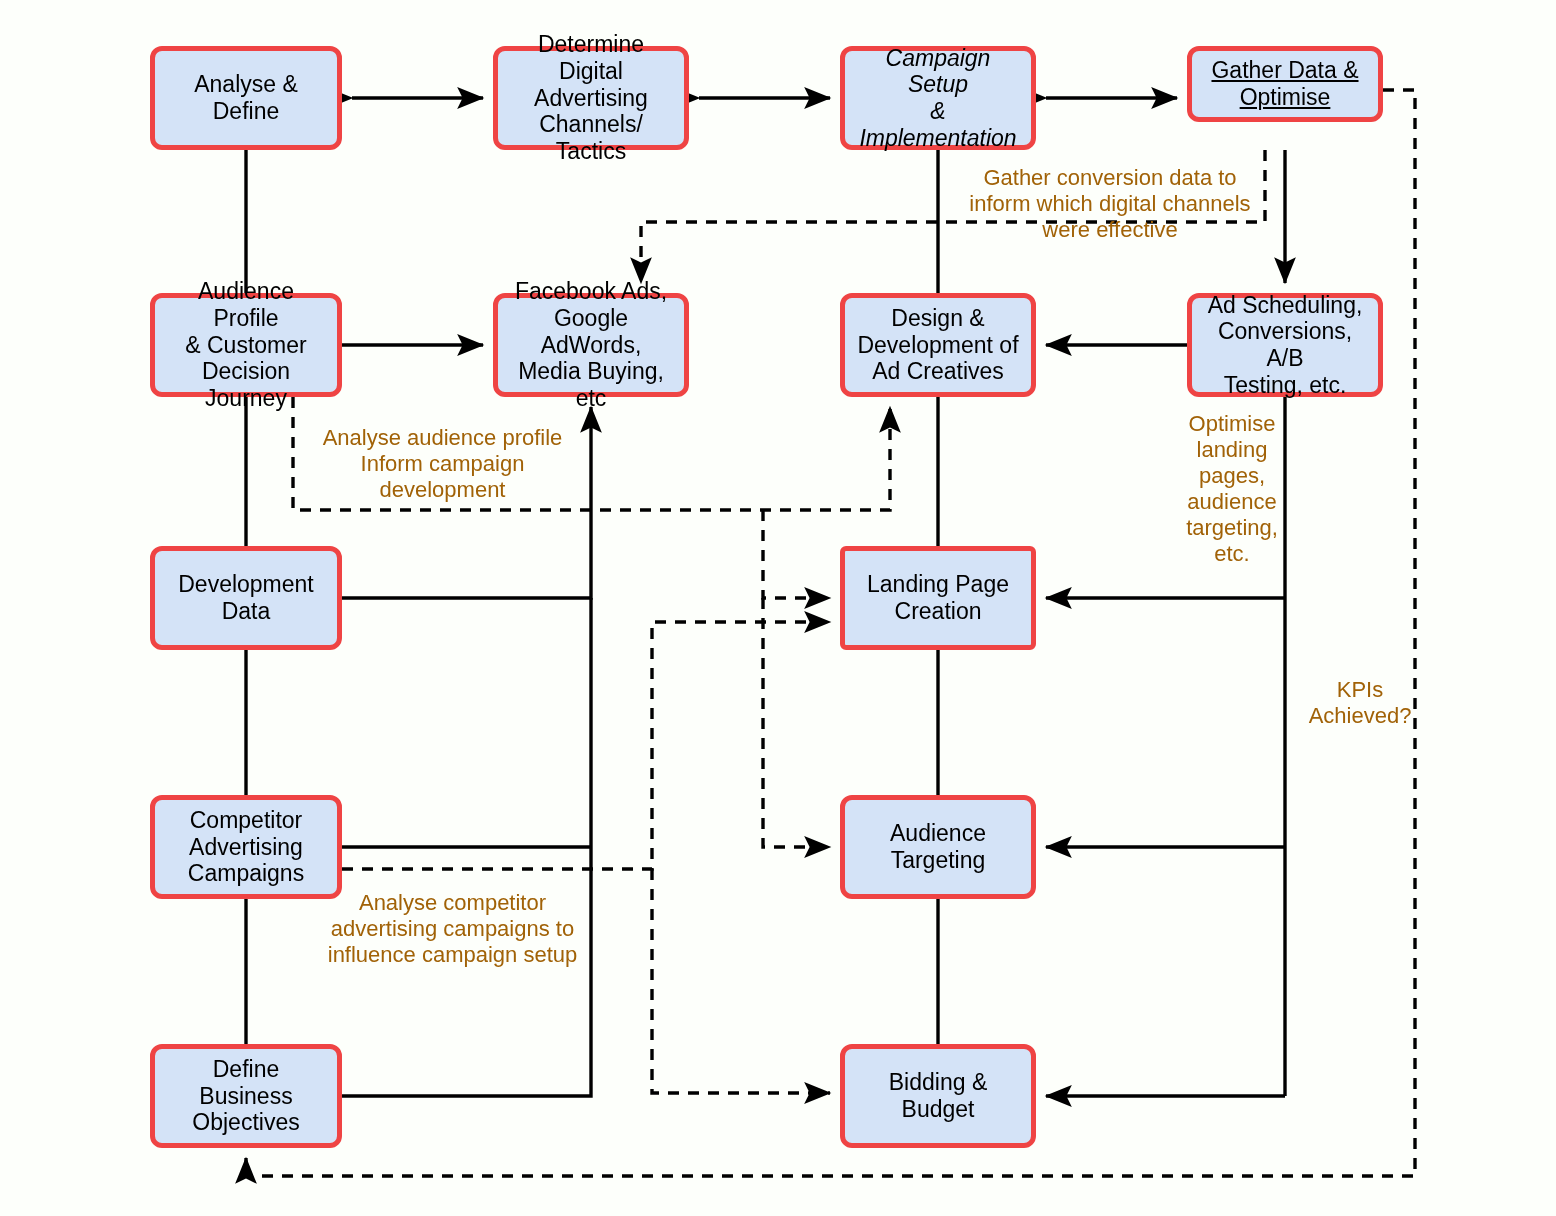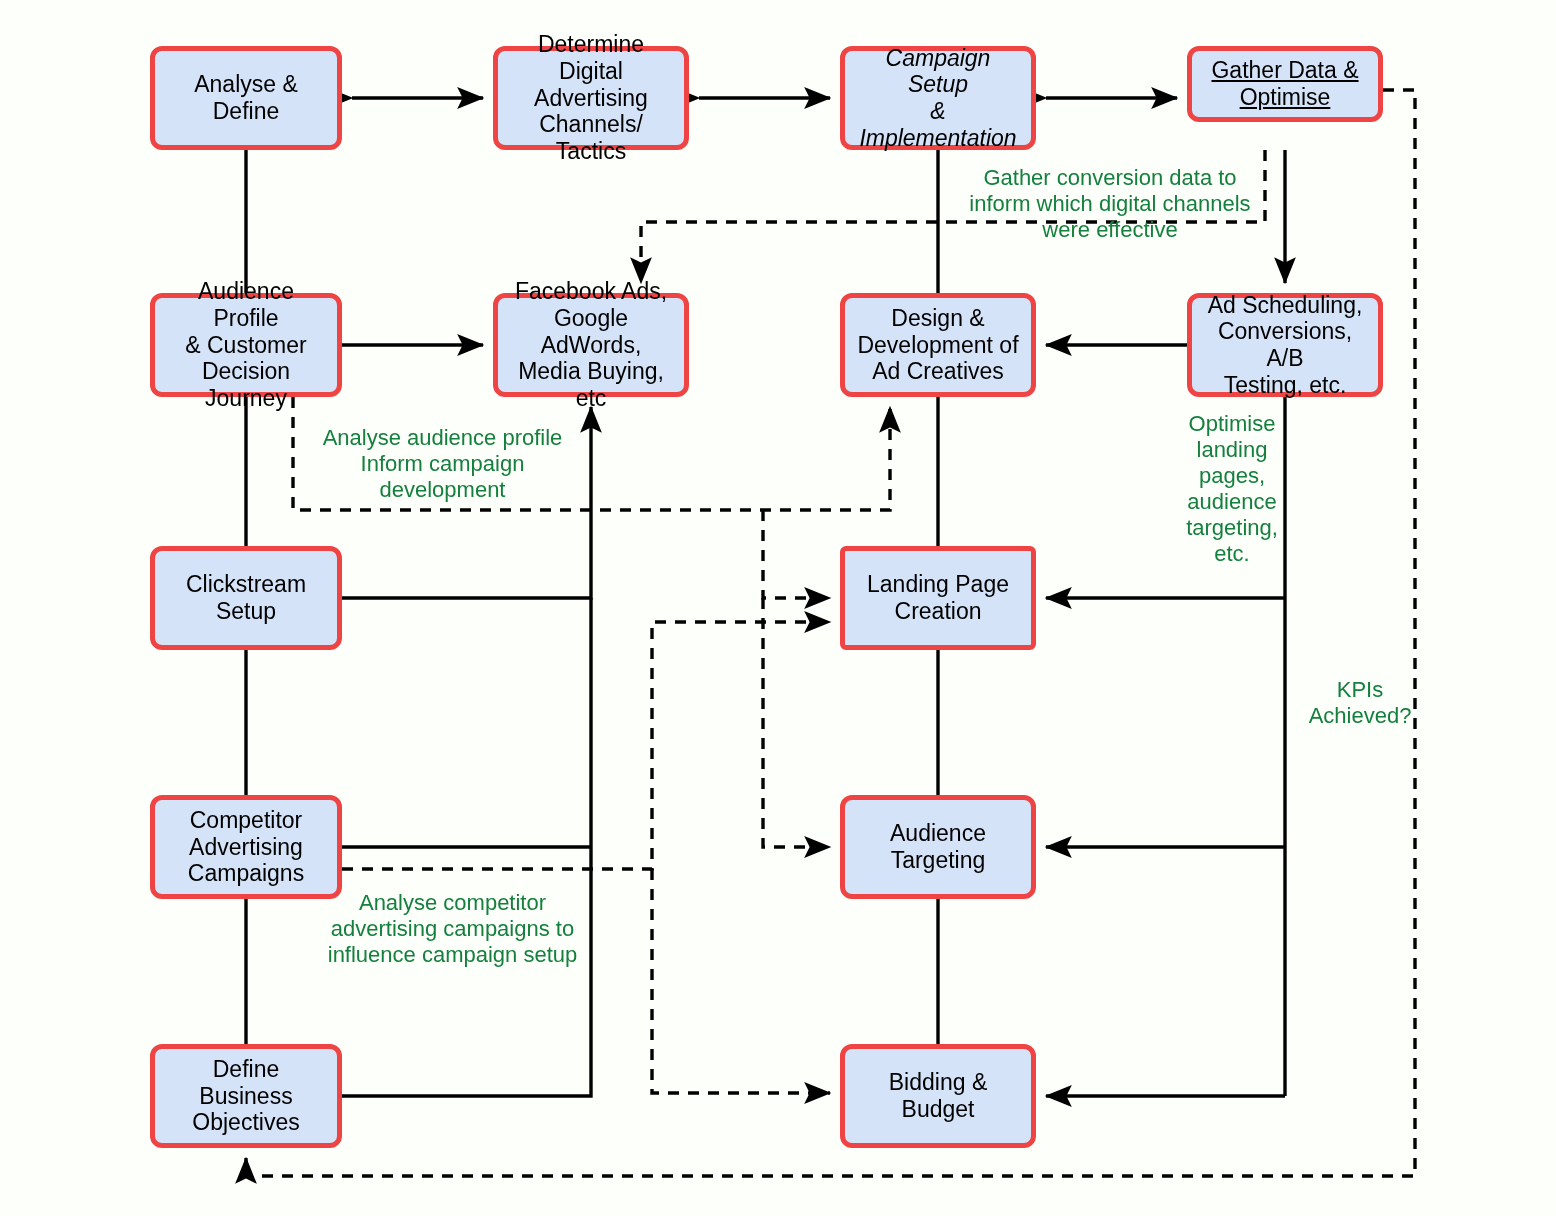--- a/index.html
+++ b/index.html
@@ -3,21 +3,21 @@
 <meta charset="utf-8">
 <style>
   html,body{margin:0;padding:0;background:#ffffff;}
   #stage{position:relative;width:1556px;height:1216px;background:#fdfffb;
          font-family:"Liberation Sans","DejaVu Sans",sans-serif;overflow:hidden;}
   svg#wires{position:absolute;left:0;top:0;width:1556px;height:1216px;}
   .node{position:absolute;box-sizing:border-box;background:#d4e3f7;
         border:5px solid #ef4444;border-radius:12px;
         display:flex;align-items:center;justify-content:center;text-align:center;
         color:#000;font-size:23px;line-height:1.16;padding:4px 8px;}
-  .ann{position:absolute;color:#15803d;font-size:22px;line-height:1.18;
+  .ann{position:absolute;color:#a16207;font-size:22px;line-height:1.18;
        text-align:center;white-space:pre;}
 </style>
 </head>
 <body>
 
 <div id="stage">
 
   <svg id="wires" viewBox="0 0 1556 1216" xmlns="http://www.w3.org/2000/svg">
     <defs>
       <marker id="ah" markerWidth="9" markerHeight="9" refX="7.6" refY="3.2" orient="auto" markerUnits="strokeWidth">
@@ -84,21 +84,21 @@
   <div class="node" style="left: 493px; top: 293px; width: 196px; height: 104px; white-space: pre-line;">Facebook Ads,
 Google AdWords,
 Media Buying, etc</div>
   <div class="node" style="left: 840px; top: 293px; width: 196px; height: 104px; white-space: pre-line;">Design &amp;
 Development of
 Ad Creatives</div>
   <div class="node" style="left: 1187px; top: 293px; width: 196px; height: 104px; white-space: pre-line;">Ad Scheduling,
 Conversions, A/B
 Testing, etc.</div>
 
-  <div class="node" style="left: 150px; top: 546px; width: 192px; height: 104px; white-space: pre-line;">Clickstream Setup</div>
+  <div class="node" style="left: 150px; top: 546px; width: 192px; height: 104px; white-space: pre-line;">Development Data</div>
   <div class="node" style="left: 840px; top: 546px; width: 196px; height: 104px; white-space: pre-line; border-radius: 6px;">Landing Page
 Creation</div>
 
   <div class="node" style="left: 150px; top: 795px; width: 192px; height: 104px; white-space: pre-line;">Competitor
 Advertising
 Campaigns</div>
   <div class="node" style="left: 840px; top: 795px; width: 196px; height: 104px; white-space: pre-line;">Audience
 Targeting</div>
 
   <div class="node" style="left: 150px; top: 1044px; width: 192px; height: 104px; white-space: pre-line;">Define Business

